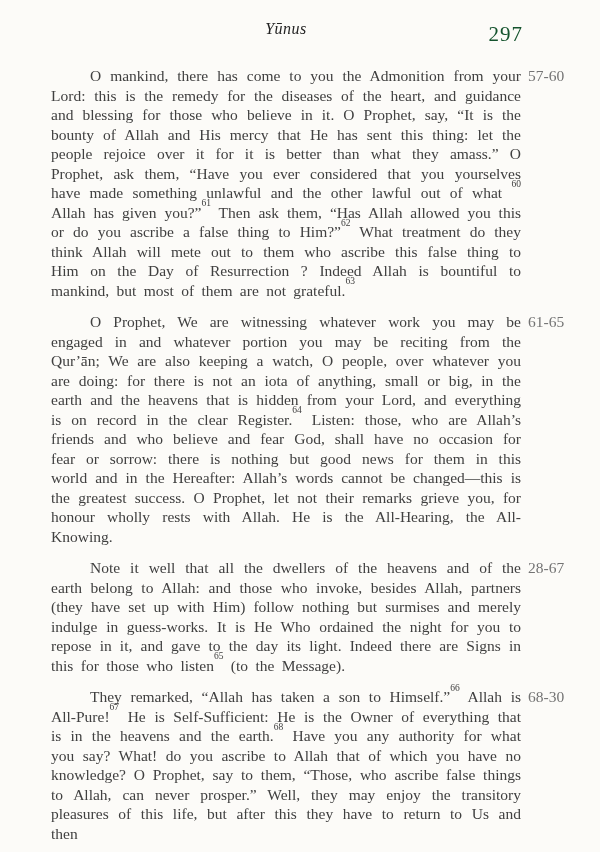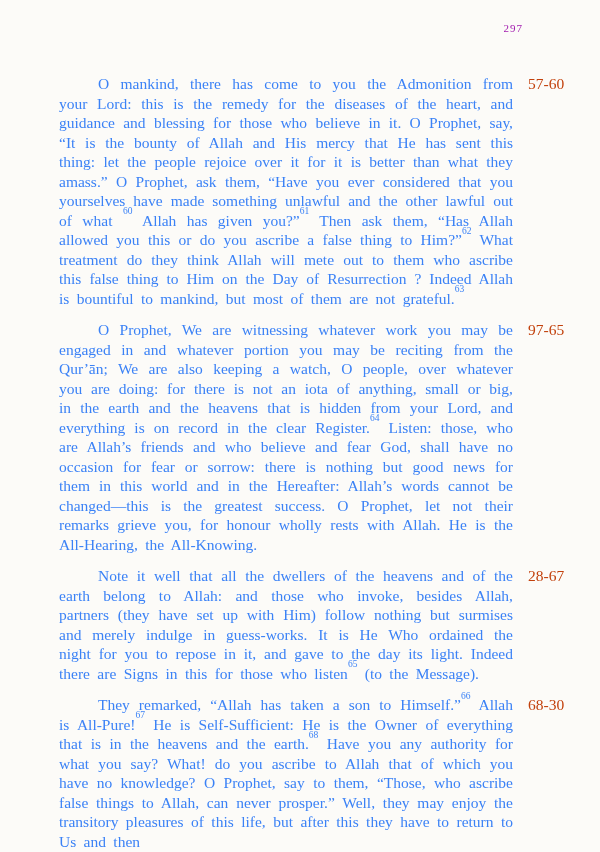--- a/index.html
+++ b/index.html
@@ -30,79 +30,80 @@
     text-align: center;
     font-style: italic;
     font-size: 16px;
     letter-spacing: 0.5px;
     color: #242424;
   }
   .page-number {
     position: absolute;
     right: 2px;
     top: 2px;
-    font-size: 11px;
+    font-size: 21px;
     letter-spacing: 1px;
-    color: #a21caf;
+    color: #14532d;
   }
   .text-block {
     position: absolute;
     top: 62px;
     left: 47px;
     width: 478px;
   }
   .para {
     position: relative;
     margin: 0 0 12px 0;
   }
   .body-text {
-    margin: 12px;
+    margin: 4px;
     font-size: 15.5px;
     line-height: 19.5px;
     text-align: justify;
     text-indent: 39px;
     word-spacing: 3.5px;
-    color: #3b82f6;
+    color: #404040;
   }
   .body-text sup {
     font-size: 9.5px;
     line-height: 0;
     position: relative;
     top: -5px;
     word-spacing: normal;
     letter-spacing: 0;
   }
   .verse-ref {
     position: absolute;
     left: 481px;
     top: 1px;
     font-size: 15.5px;
     white-space: nowrap;
-    color: #c2410c;
+    color: #737373;
   }
 </style>
 </head>
 <body>
 
 <div class="page">
 
   <header class="page-header">
     <span class="page-number">297</span>
+    <span class="running-title">Yūnus</span>
   </header>
 
   <main class="text-block">
 
     <div class="para">
       <p class="body-text">O mankind, there has come to you the Admonition from your Lord: this is the remedy for the diseases of the heart, and guidance and blessing for those who believe in it. O Prophet, say, “It is the bounty of Allah and His mercy that He has sent this thing: let the people rejoice over it for it is better than what they amass.” O Prophet, ask them, “Have you ever considered that you yourselves have made something unlawful and the other lawful out of what <sup>60</sup> Allah has given you?”<sup>61</sup> Then ask them, “Has Allah allowed you this or do you ascribe a false thing to Him?”<sup>62</sup> What treatment do they think Allah will mete out to them who ascribe this false thing to Him on the Day of Resurrection ? Indeed Allah is bountiful to mankind, but most of them are not grateful.<sup>63</sup></p>
       <span class="verse-ref">57-60</span>
     </div>
 
     <div class="para">
       <p class="body-text">O Prophet, We are witnessing whatever work you may be engaged in and whatever portion you may be reciting from the Qur’ān; We are also keeping a watch, O people, over whatever you are doing: for there is not an iota of anything, small or big, in the earth and the heavens that is hidden from your Lord, and everything is on record in the clear Register.<sup>64</sup> Listen: those, who are Allah’s friends and who believe and fear God, shall have no occasion for fear or sorrow: there is nothing but good news for them in this world and in the Hereafter: Allah’s words cannot be changed—this is the greatest success. O Prophet, let not their remarks grieve you, for honour wholly rests with Allah. He is the All-Hearing, the All-Knowing.</p>
-      <span class="verse-ref">97-65</span>
+      <span class="verse-ref">61-65</span>
     </div>
 
     <div class="para">
       <p class="body-text">Note it well that all the dwellers of the heavens and of the earth belong to Allah: and those who invoke, besides Allah, partners (they have set up with Him) follow nothing but surmises and merely indulge in guess-works. It is He Who ordained the night for you to repose in it, and gave to the day its light. Indeed there are Signs in this for those who listen<sup>65</sup> (to the Message).</p>
       <span class="verse-ref">28-67</span>
     </div>
 
     <div class="para">
       <p class="body-text">They remarked, “Allah has taken a son to Himself.”<sup>66</sup> Allah is All-Pure!<sup>67</sup> He is Self-Sufficient: He is the Owner of everything that is in the heavens and the earth.<sup>68</sup> Have you any authority for what you say? What! do you ascribe to Allah that of which you have no knowledge? O Prophet, say to them, “Those, who ascribe false things to Allah, can never prosper.” Well, they may enjoy the transitory pleasures of this life, but after this they have to return to Us and then</p>
       <span class="verse-ref">68-30</span>

